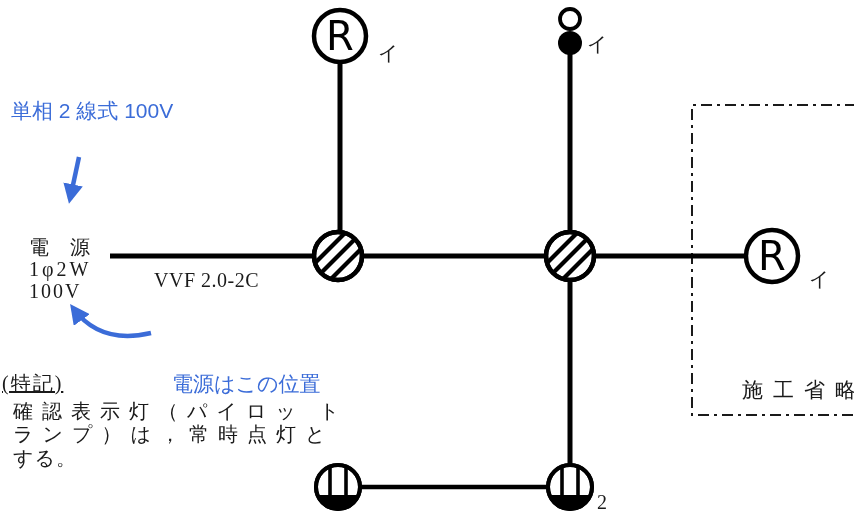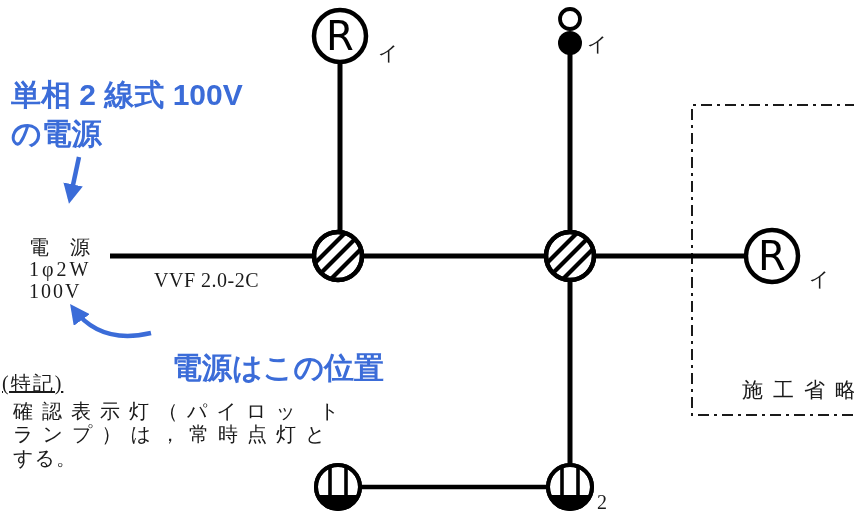--- a/index.html
+++ b/index.html
@@ -8,21 +8,21 @@
     width:854px;height:516px;
     background:#ffffff;
     overflow:hidden;
     font-family:"Liberation Serif", serif;
   }
   .layer{position:absolute;left:0;top:0;}
   .t{position:absolute;white-space:nowrap;color:#1a1a1a;}
   .serif{font-family:"Liberation Serif","DejaVu Serif",serif;}
   .sans{font-family:"Liberation Sans","DejaVu Sans",sans-serif;}
   .blue{color:#3B6CD8;}
-  .blue-note{font-size:30px;line-height:30px;font-weight:700;}
+  .blue-note{font-size:21px;line-height:30px;font-weight:400;margin-top:16px;}
   .power-label{font-size:20px;line-height:22px;}
   .cable{font-size:20px;letter-spacing:0.5px;margin-top:43px;}
   .note-head{font-size:20px;letter-spacing:2px;}
   .note-line{font-size:20px;letter-spacing:9px;}
   .note-line-last{font-size:20px;letter-spacing:1px;}
   .omit{font-size:21px;letter-spacing:10px;}
   .lamp-letter{
     position:absolute;width:52px;height:52px;
     display:flex;align-items:center;justify-content:center;
     font-size:40px;color:#000;
@@ -110,21 +110,20 @@
         <line x1="578" y1="466" x2="578" y2="497" stroke="#000" stroke-width="3.6"></line>
       </g>
       <circle cx="570" cy="487" r="22" fill="none" stroke="#000" stroke-width="4"></circle>
     </g>
 
     <path d="M79 157 L70 199" fill="none" stroke="#3B6CD8" stroke-width="4.5" marker-end="url(#arrowB)"></path>
     <path d="M151 333 Q100 345 73 308" fill="none" stroke="#3B6CD8" stroke-width="4.5" marker-end="url(#arrowB)"></path>
   </svg>
 
   <div class="t sans blue blue-note" style="left:11px;top:80px;">単相 2 線式 100V</div>
-  <div class="t sans blue blue-note" style="left:11px;top:119px;">の電源</div>
 
   <div class="t serif power-label" style="left:29px;top:236px;">
     <div style="letter-spacing:8px;">電 源</div>
     <div style="letter-spacing:3px;">1φ2W</div>
     <div style="letter-spacing:2px;">100V</div>
   </div>
 
   <div class="t serif cable" style="left:154px;top:226px;">VVF 2.0-2C</div>
 
   <div class="t sans blue blue-note" style="left:172px;top:353px;">電源はこの位置</div>

